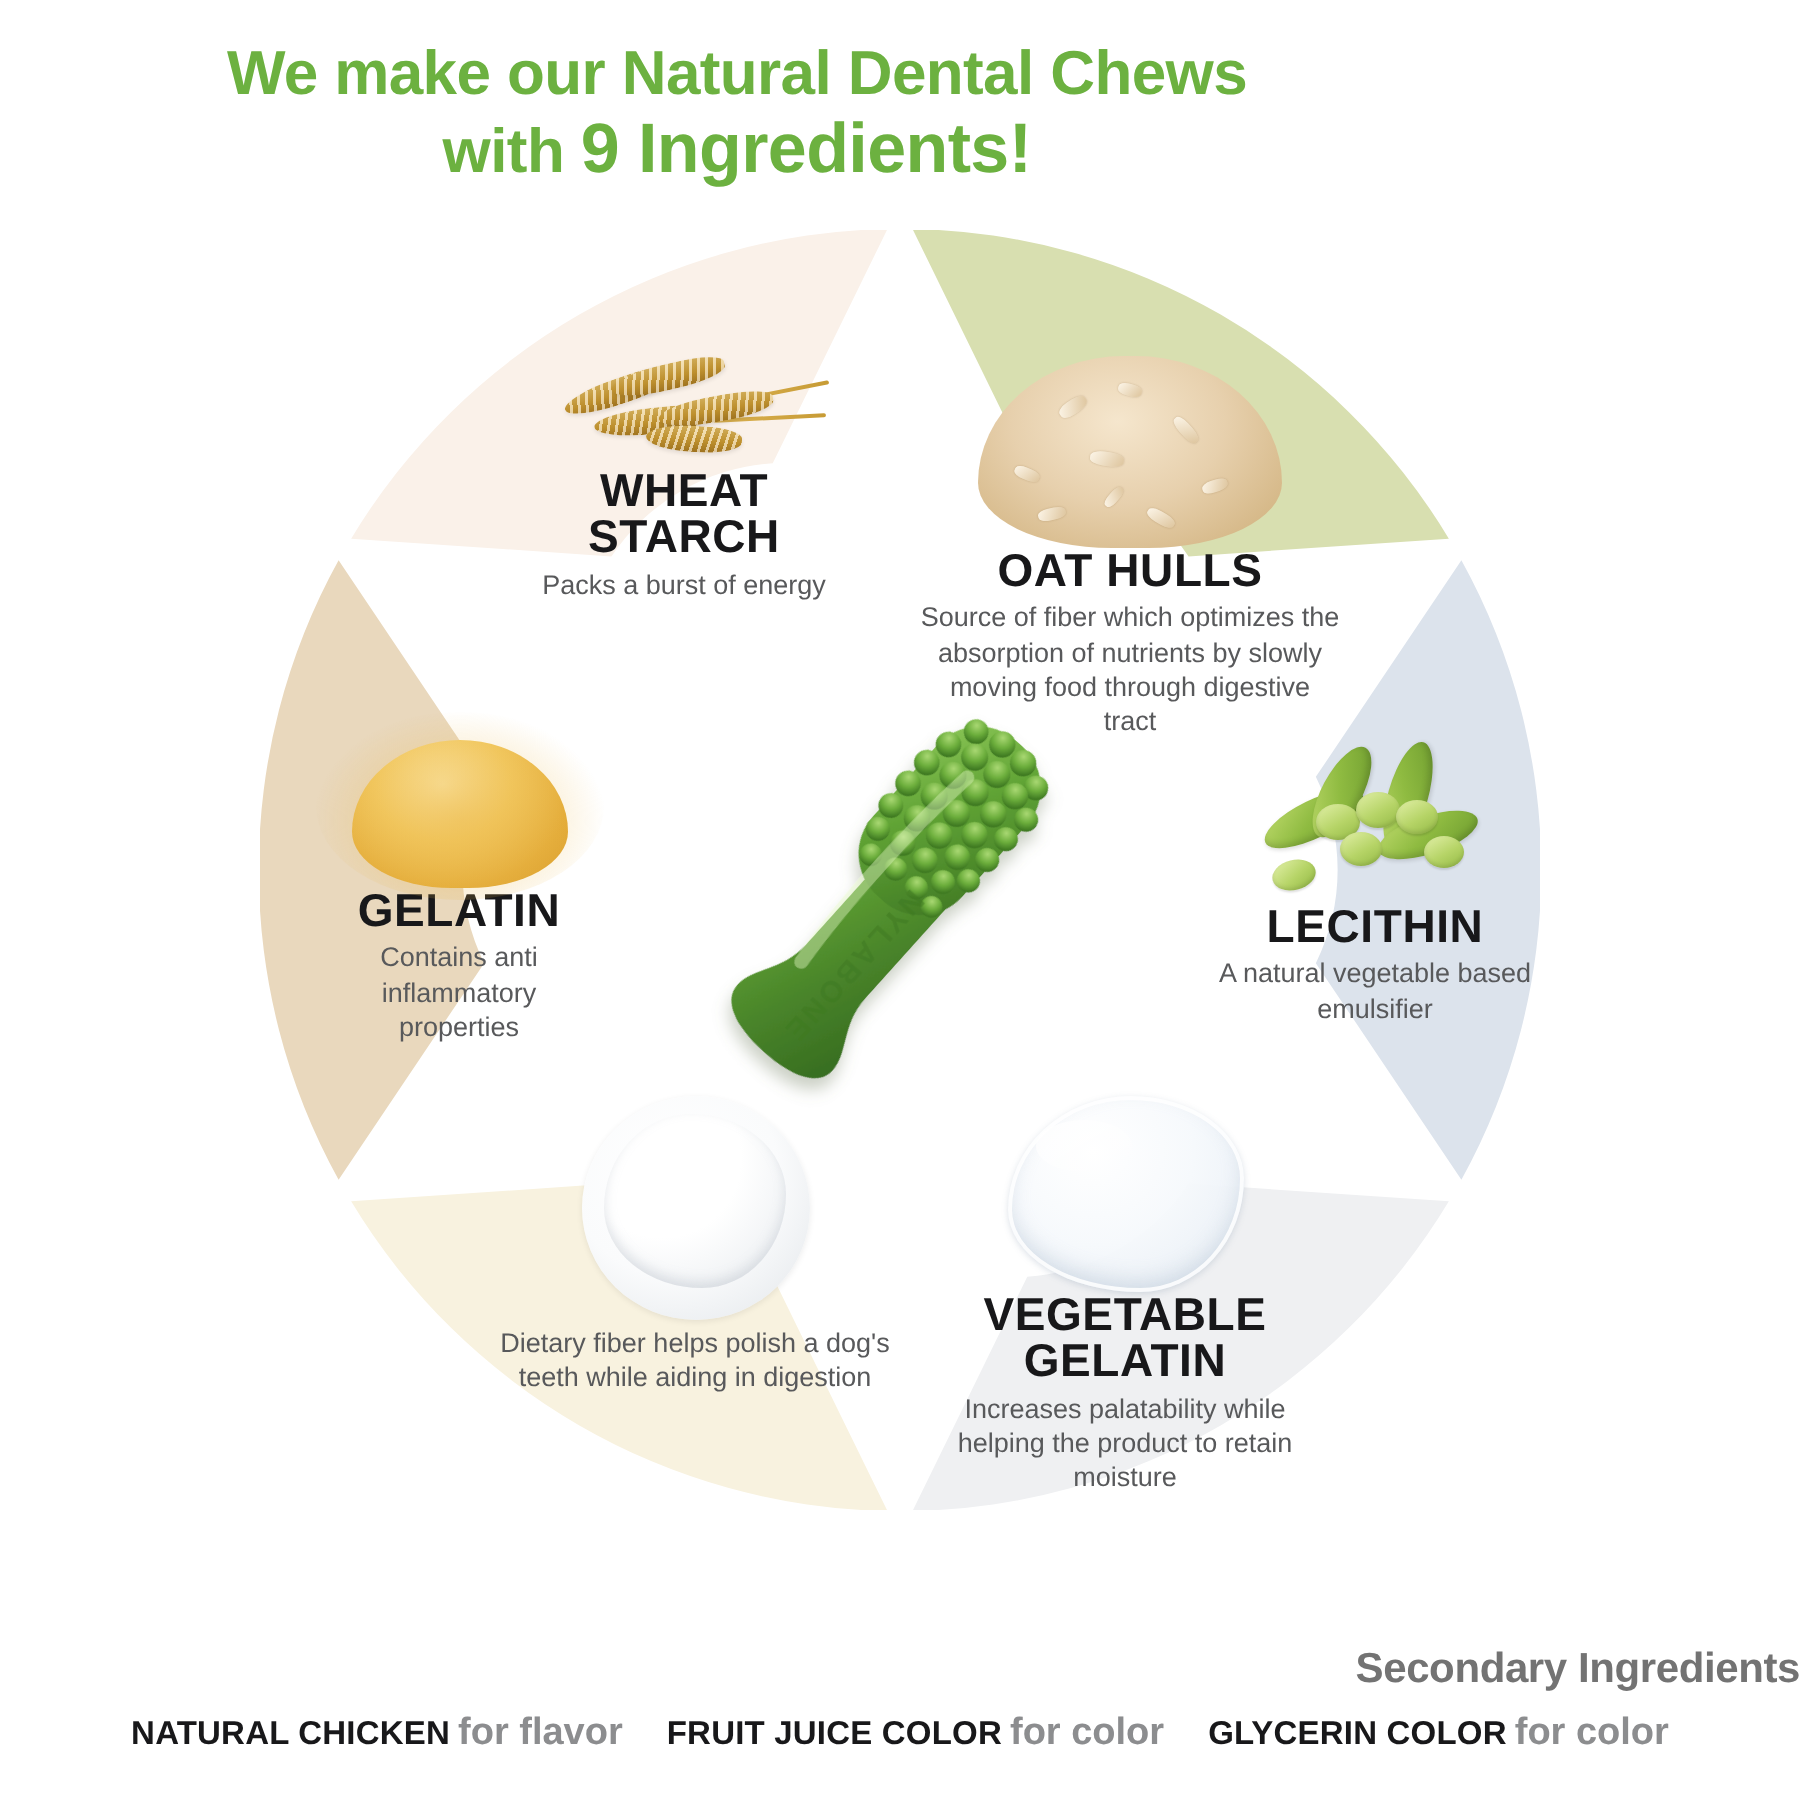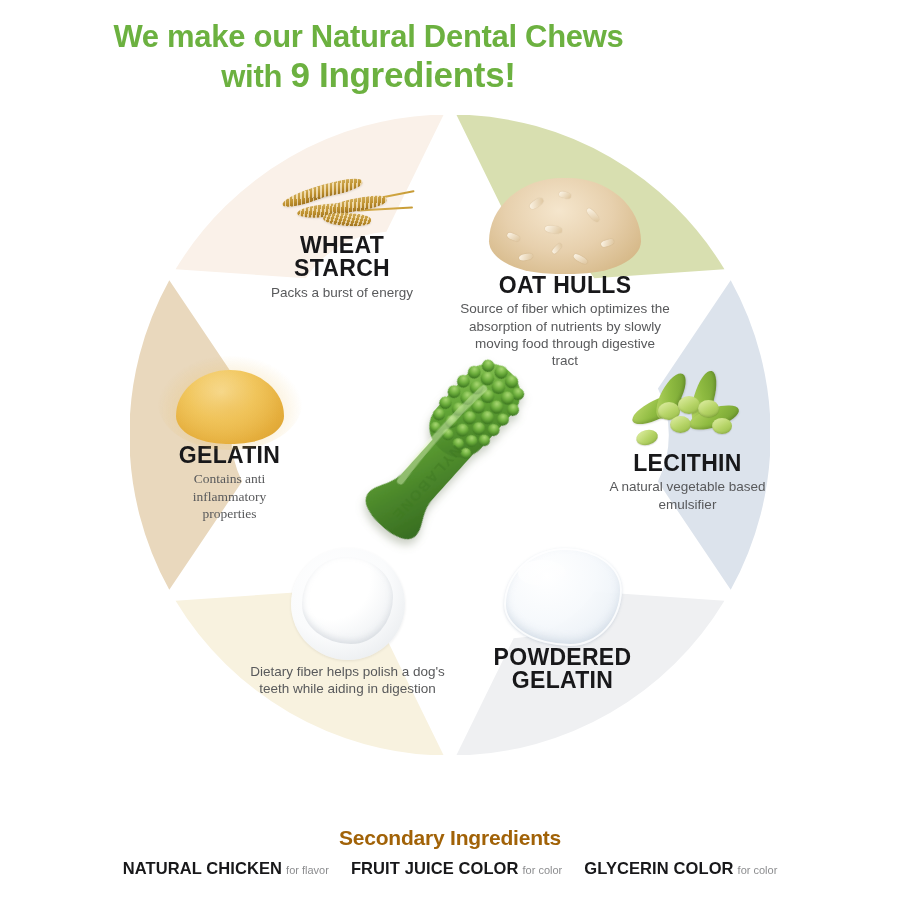--- a/index.html
+++ b/index.html
@@ -165,32 +165,33 @@
     width:240px; height:240px;
     pointer-events:none;
   }
   #chew svg { display:block; }
 
   
   #footer {
     position:absolute; left:0; bottom:22px; width:900px; text-align:center;
   }
   #secondary-heading {
-    color:#a16207; font-weight:bold; font-size:21px; letter-spacing:-0.2px;
+    color:#737373; font-weight:bold; font-size:21px; letter-spacing:-0.2px;
     margin-bottom:9px;
+    text-align:right;
   }
   #secondary-list { font-size:0; }
   .sec-item {
     display:inline-block;
     font-size:16.5px;
     margin:0 11px;
     white-space:nowrap;
   }
   .sec-name { font-weight:bold; color:#18181a; letter-spacing:0.1px; }
-  .sec-for  { color:#8c8d8f; font-size:11px; font-weight:normal; margin-left:4px; }
+  .sec-for  { color:#8c8d8f; font-size:19px; font-weight:bold; margin-left:4px; }
 </style>
 </head>
 <body>
 
 <div id="title-block">
   <div class="title-line" id="title-line-1">We make our Natural Dental Chews</div>
   <div class="title-line" id="title-line-2">
     <span>with </span><span class="big">9</span><span class="big"> Ingredients!</span>
   </div>
 </div>
@@ -297,42 +298,43 @@
     <div>LECITHIN</div>
   </div>
   <div class="seg-desc">A natural vegetable based emulsifier</div>
 </div>
 
 <div class="seg" id="seg-glycerin">
   <div class="seg-img" style="width:118px;">
     <div class="glycerin-art"></div>
   </div>
   <div class="seg-title">
-    <div>POWDERED</div>
+    <div>VEGETABLE</div>
     <div>GELATIN</div>
   </div>
+  <div class="seg-desc">Increases palatability while helping the product to retain moisture</div>
 </div>
 
 <div class="seg" id="seg-cellulose">
   <div class="seg-img" style="width:114px;">
     <div class="cellulose-art"></div>
   </div>
   <div class="seg-title">
   </div>
   <div class="seg-desc">Dietary fiber helps polish a dog's teeth while aiding in digestion</div>
 </div>
 
 <div class="seg" id="seg-gelatin">
   <div class="seg-img" style="width:108px;">
     <div class="powder-pile"></div>
   </div>
   <div class="seg-title" style="">
     <div>GELATIN</div>
   </div>
-  <div class="seg-desc" style="max-width:120px; margin-left:auto; margin-right:auto;font-family:Liberation Serif, serif;">Contains anti inflammatory properties</div>
+  <div class="seg-desc" style="max-width:120px; margin-left:auto; margin-right:auto;">Contains anti inflammatory properties</div>
 </div>
 
 <div id="chew">
   <svg viewBox="0 0 240 240" xmlns="http://www.w3.org/2000/svg">
     <defs>
       <linearGradient id="chewBody" x1="0" y1="0" x2="1" y2="1">
         <stop offset="0%" stop-color="#7fbd4a"></stop>
         <stop offset="30%" stop-color="#5d9e32"></stop>
         <stop offset="62%" stop-color="#49842a"></stop>
         <stop offset="100%" stop-color="#356b1f"></stop>

